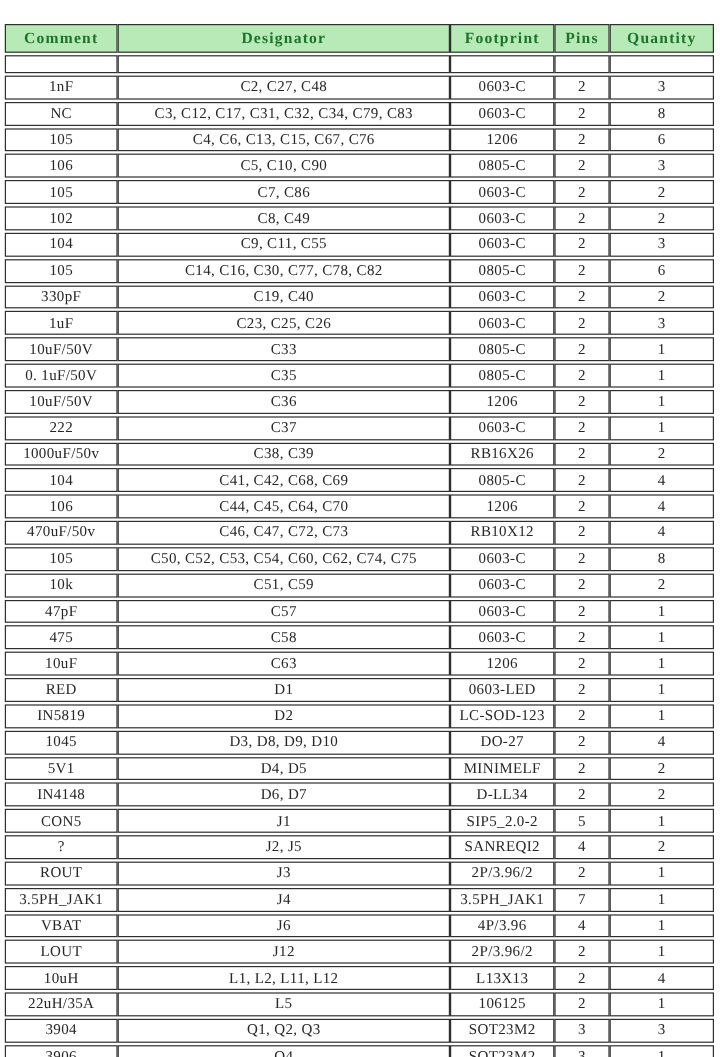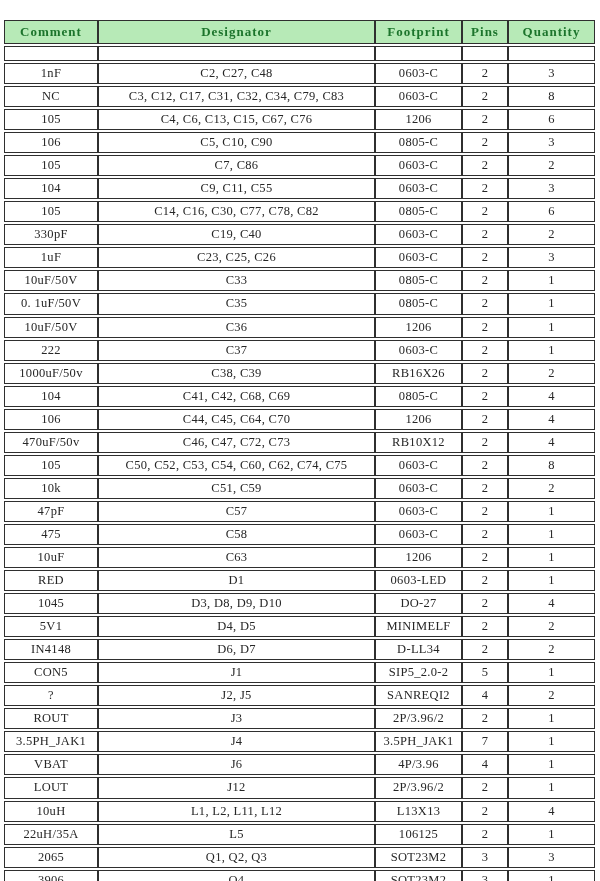--- a/index.html
+++ b/index.html
@@ -116,20 +116,27 @@
           <td data-name="cell-quantity">3</td>
         </tr>
         <tr data-name="table-row">
           <td data-name="cell-comment">105</td>
           <td data-name="cell-designator">C7, C86</td>
           <td data-name="cell-footprint">0603-C</td>
           <td data-name="cell-pins">2</td>
           <td data-name="cell-quantity">2</td>
         </tr>
         <tr data-name="table-row">
+          <td data-name="cell-comment">102</td>
+          <td data-name="cell-designator">C8, C49</td>
+          <td data-name="cell-footprint">0603-C</td>
+          <td data-name="cell-pins">2</td>
+          <td data-name="cell-quantity">2</td>
+        </tr>
+        <tr data-name="table-row">
           <td data-name="cell-comment">104</td>
           <td data-name="cell-designator">C9, C11, C55</td>
           <td data-name="cell-footprint">0603-C</td>
           <td data-name="cell-pins">2</td>
           <td data-name="cell-quantity">3</td>
         </tr>
         <tr data-name="table-row">
           <td data-name="cell-comment">105</td>
           <td data-name="cell-designator">C14, C16, C30, C77, C78, C82</td>
           <td data-name="cell-footprint">0805-C</td>
@@ -238,20 +245,27 @@
           <td data-name="cell-comment">10uF</td>
           <td data-name="cell-designator">C63</td>
           <td data-name="cell-footprint">1206</td>
           <td data-name="cell-pins">2</td>
           <td data-name="cell-quantity">1</td>
         </tr>
         <tr data-name="table-row">
           <td data-name="cell-comment">RED</td>
           <td data-name="cell-designator">D1</td>
           <td data-name="cell-footprint">0603-LED</td>
+          <td data-name="cell-pins">2</td>
+          <td data-name="cell-quantity">1</td>
+        </tr>
+        <tr data-name="table-row">
+          <td data-name="cell-comment">IN5819</td>
+          <td data-name="cell-designator">D2</td>
+          <td data-name="cell-footprint">LC-SOD-123</td>
           <td data-name="cell-pins">2</td>
           <td data-name="cell-quantity">1</td>
         </tr>
         <tr data-name="table-row">
           <td data-name="cell-comment">1045</td>
           <td data-name="cell-designator">D3, D8, D9, D10</td>
           <td data-name="cell-footprint">DO-27</td>
           <td data-name="cell-pins">2</td>
           <td data-name="cell-quantity">4</td>
         </tr>
@@ -319,21 +333,21 @@
           <td data-name="cell-quantity">4</td>
         </tr>
         <tr data-name="table-row">
           <td data-name="cell-comment">22uH/35A</td>
           <td data-name="cell-designator">L5</td>
           <td data-name="cell-footprint">106125</td>
           <td data-name="cell-pins">2</td>
           <td data-name="cell-quantity">1</td>
         </tr>
         <tr data-name="table-row">
-          <td data-name="cell-comment">2065</td>
+          <td data-name="cell-comment">3904</td>
           <td data-name="cell-designator">Q1, Q2, Q3</td>
           <td data-name="cell-footprint">SOT23M2</td>
           <td data-name="cell-pins">3</td>
           <td data-name="cell-quantity">3</td>
         </tr>
         <tr data-name="table-row">
           <td data-name="cell-comment">3906</td>
           <td data-name="cell-designator">Q4</td>
           <td data-name="cell-footprint">SOT23M2</td>
           <td data-name="cell-pins">3</td>

